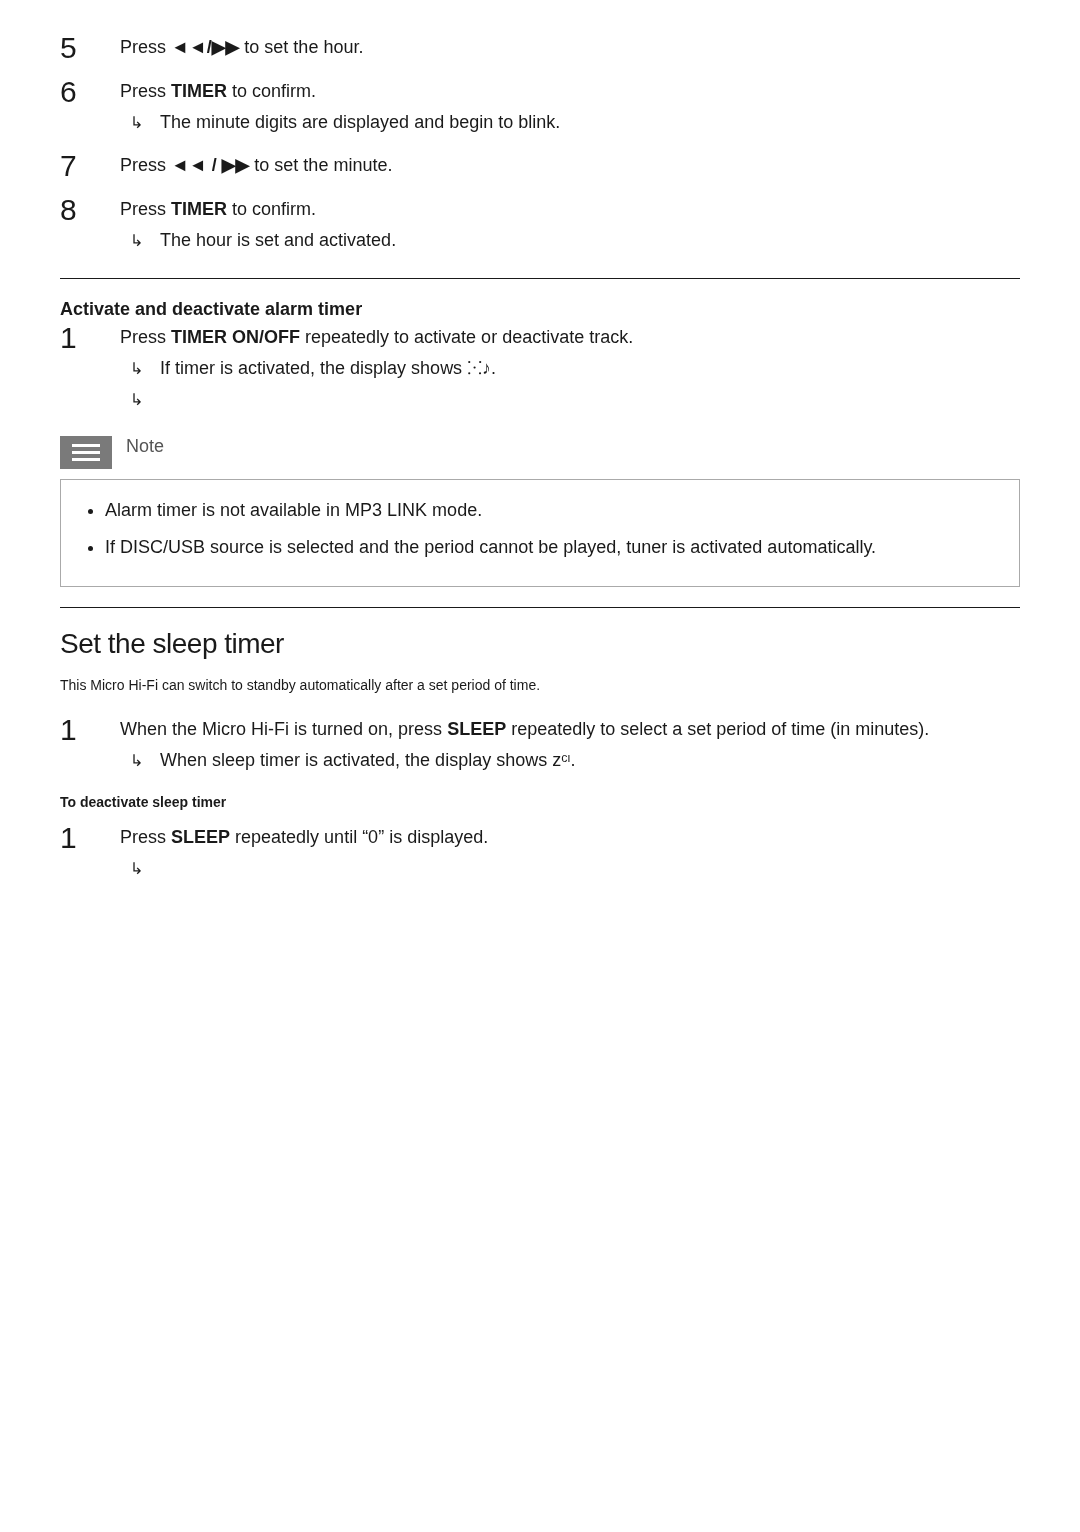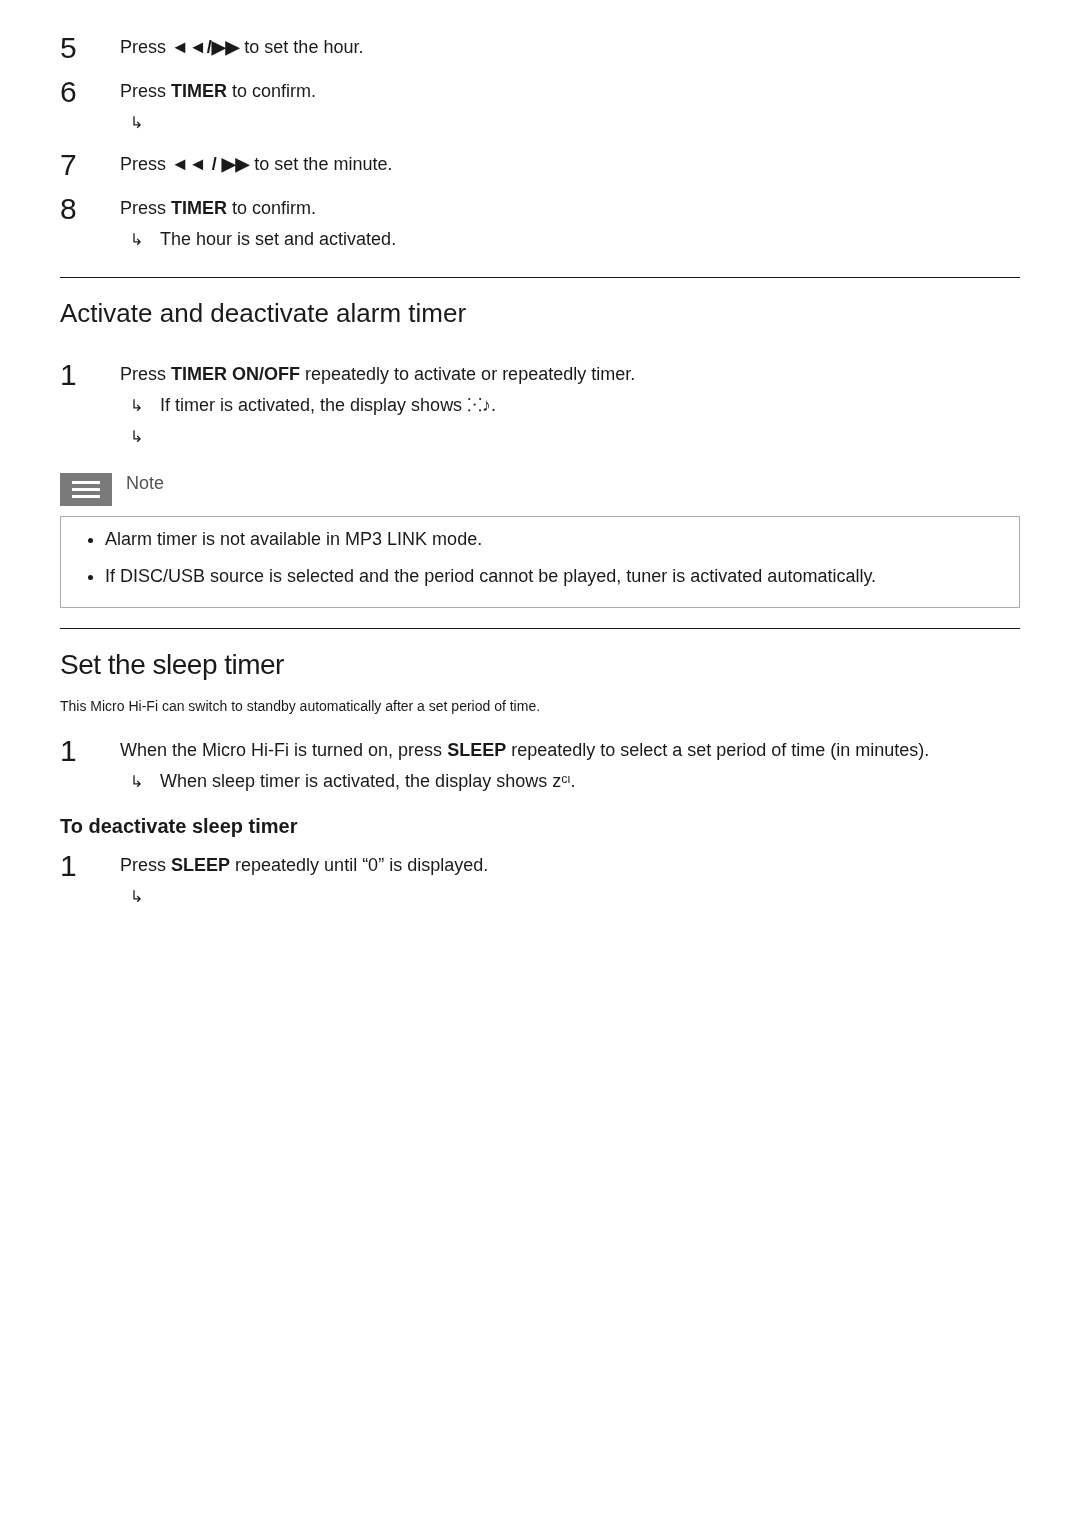--- a/index.html
+++ b/index.html
@@ -75,23 +75,23 @@
       line-height: 1.5;
     }
 
     .divider {
       border: none;
       border-top: 1.5px solid #1a1a1a;
       margin: 20px 0;
     }
 
     .section-heading {
-      font-size: 26px;
-      font-weight: normal;
-      margin-bottom: 28px;
+      font-size: 18px;
+      font-weight: bold;
+      margin-bottom: 0;
       font-family: Arial, Helvetica, sans-serif;
     }
 
     .page-heading {
       font-size: 28px;
       font-weight: 300;
       margin-bottom: 14px;
       font-family: Arial, Helvetica, sans-serif;
       letter-spacing: -0.5px;
     }
@@ -127,35 +127,35 @@
       background: #ffffff;
     }
 
     .note-label {
       font-size: 18px;
       color: #555555;
     }
 
     .note-box {
       border: 1px solid #aaaaaa;
-      padding: 8px 20px;
+      padding: 16px 20px;
     }
 
     .note-bullet-list {
       list-style: disc;
       padding-left: 24px;
     }
 
     .note-bullet-item {
       margin-bottom: 8px;
       line-height: 1.6;
     }
 
     .sub-heading {
-      font-size: 20px;
+      font-size: 14px;
       font-weight: bold;
       margin-bottom: 10px;
       margin-top: 16px;
     }
   </style>
 </head>
 <body>
 
 <ol class="step-list">
 
@@ -166,20 +166,21 @@
     </span>
   </li>
 
   <li class="step-item">
     <span class="step-number">6</span>
     <span class="step-content">
       <span>Press </span><span class="bold">TIMER</span><span> to confirm.</span>
       <ul class="sub-list">
         <li class="sub-item">
           <span class="arrow-indicator">↳</span>
+          <span class="sub-text">The minute digits are displayed and begin to blink.</span>
         </li>
       </ul>
     </span>
   </li>
 
   <li class="step-item">
     <span class="step-number">7</span>
     <span class="step-content">
       <span>Press </span><span class="bold arrow-btn">◄◄ / ▶▶</span><span> to set the minute.</span>
     </span>
@@ -200,21 +201,21 @@
 </ol>
 
 <hr class="divider">
 
 <div class="section">
   <h2 class="section-heading">Activate and deactivate alarm timer</h2>
   <ol class="step-list">
     <li class="step-item">
       <span class="step-number">1</span>
       <span class="step-content">
-        <span>Press </span><span class="bold">TIMER ON/OFF</span><span> repeatedly to activate or repeatedly timer.</span>
+        <span>Press </span><span class="bold">TIMER ON/OFF</span><span> repeatedly to activate or deactivate track.</span>
         <ul class="sub-list">
           <li class="sub-item">
             <span class="arrow-indicator">↳</span>
             <span class="sub-text">If timer is activated, the display shows ⁙♪.</span>
           </li>
           <li class="sub-item">
             <span class="arrow-indicator">↳</span>
           </li>
         </ul>
       </span>

